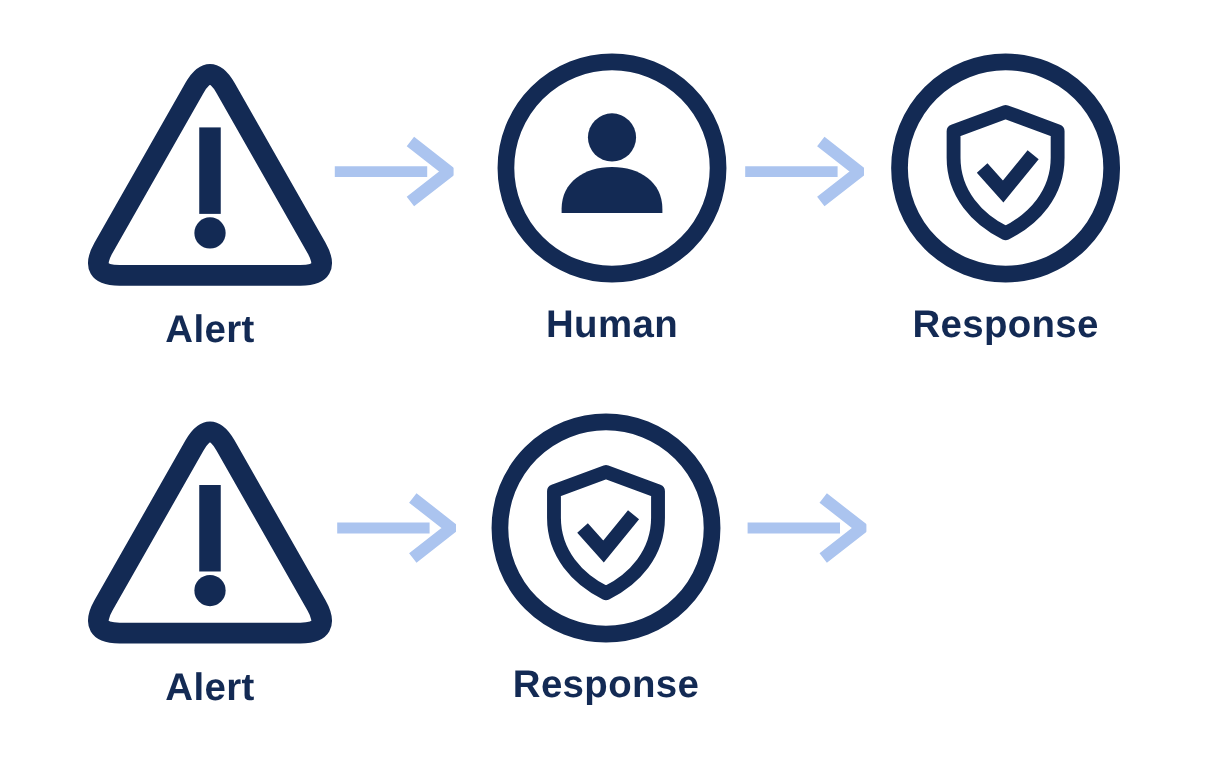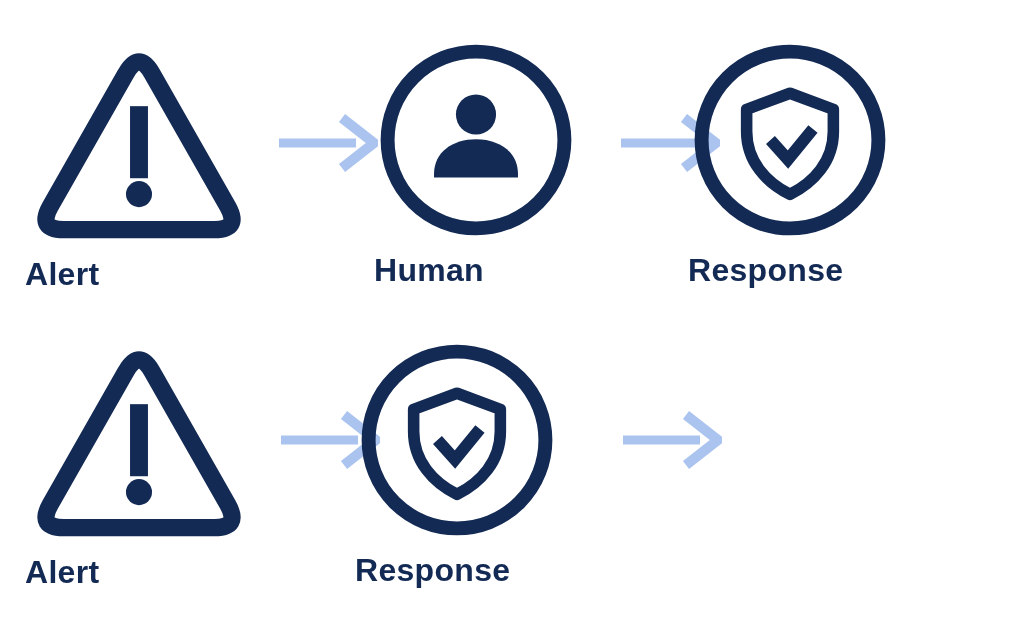--- a/index.html
+++ b/index.html
@@ -9,20 +9,21 @@
     height: 641px;
     background: var(--bg, #ffffff);
     overflow: hidden;
     font-family: "Liberation Sans", sans-serif;
   }
   .node {
     position: absolute;
     width: 300px;
     display: flex;
     flex-direction: column;
+    align-items: center;
   }
   .node-label {
     margin-top: 12px;
     font-size: 32px;
     line-height: 32px;
     font-weight: 700;
     color: var(--navy, #132a54);
     letter-spacing: 0.3px;
     white-space: nowrap;
   }
@@ -45,21 +46,21 @@
       <circle class="ink-fill" cx="56" cy="76.6" r="6.4"></circle>
     </svg>
     <div class="node-label">Alert</div>
   </div>
 
   <svg class="arrow" style="left:278px; top:110px;" width="100" height="66" viewBox="0 0 100 66">
     <line class="arrow-stroke" stroke-width="9" x1="1" y1="33" x2="78" y2="33"></line>
     <polyline class="arrow-stroke" stroke-width="10" points="64,8 96,33 64,58"></polyline>
   </svg>
 
-  <div class="node" style="left:374px; top:38px;">
+  <div class="node" style="left:360px; top:38px;">
     <svg width="204" height="204" viewBox="0 0 120 120">
       <circle class="ink-stroke" stroke-width="8.2" cx="60" cy="60" r="52"></circle>
       <circle class="ink-fill" cx="60" cy="45" r="11.8"></circle>
       <path class="ink-fill" d="M35.3 82 L35.3 80 C35.3 67 46.3 59.5 60 59.5 C73.7 59.5 84.7 67 84.7 80 L84.7 82 Z"></path>
     </svg>
     <div class="node-label">Human</div>
   </div>
 
   <svg class="arrow" style="left:620px; top:110px;" width="100" height="66" viewBox="0 0 100 66">
     <line class="arrow-stroke" stroke-width="9" x1="1" y1="33" x2="78" y2="33"></line>

